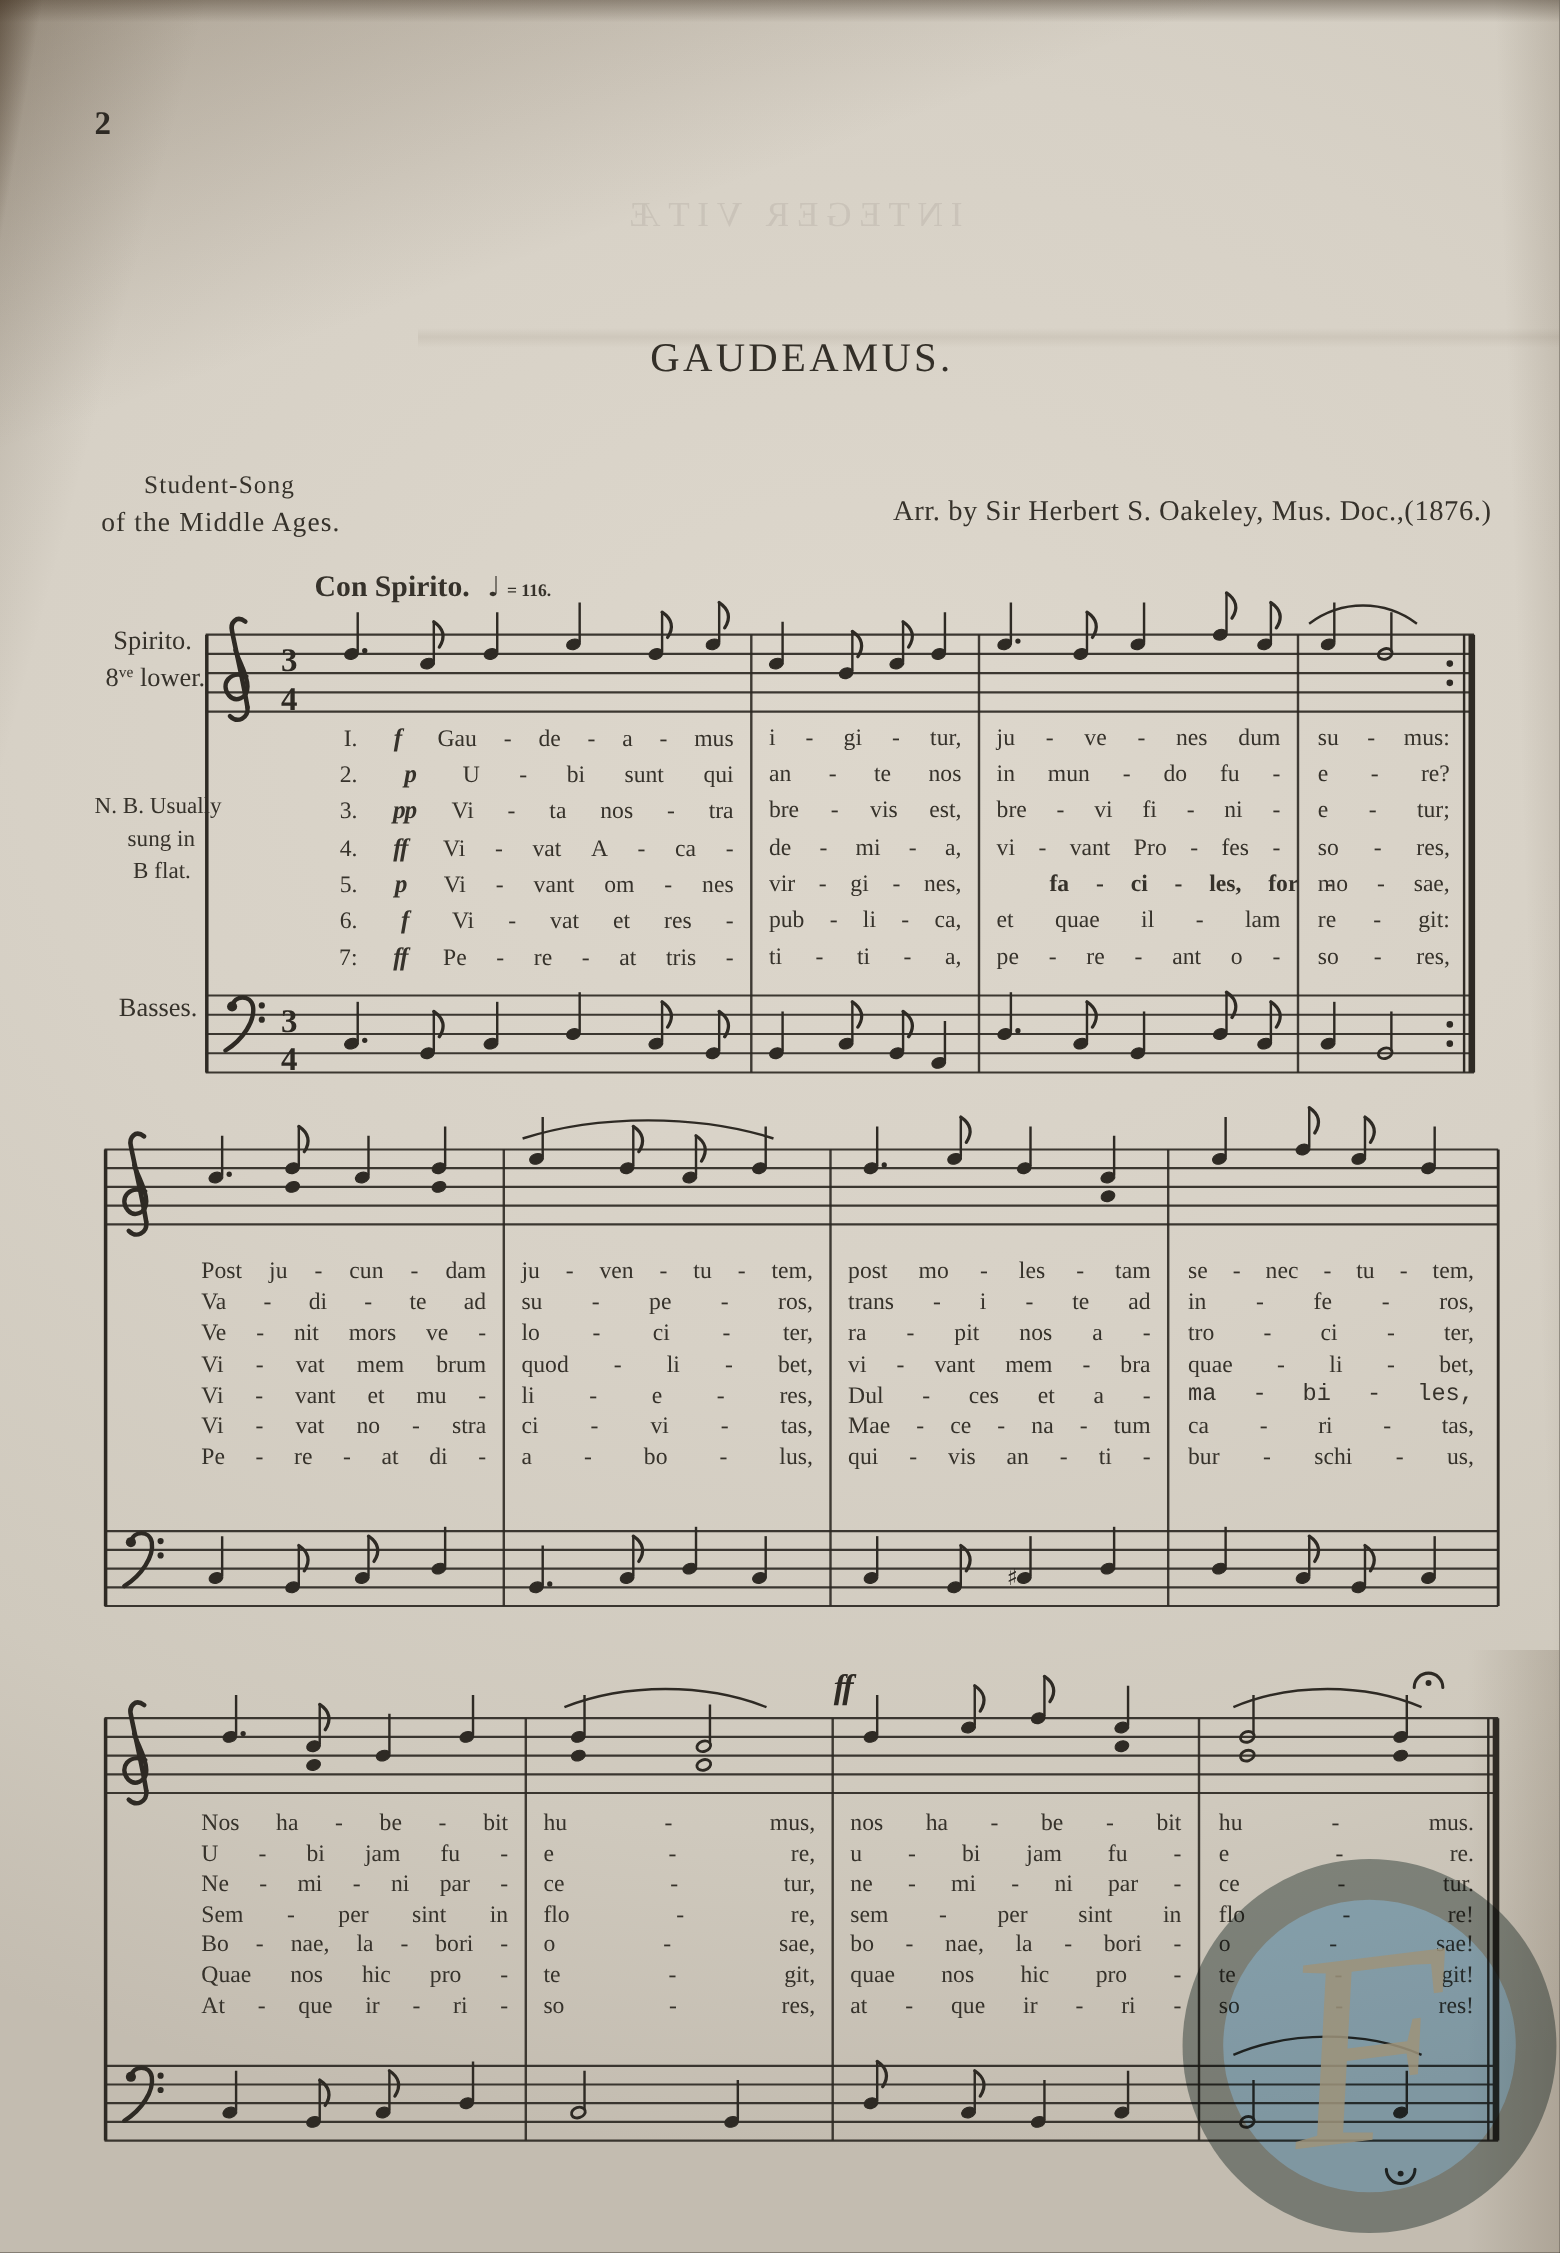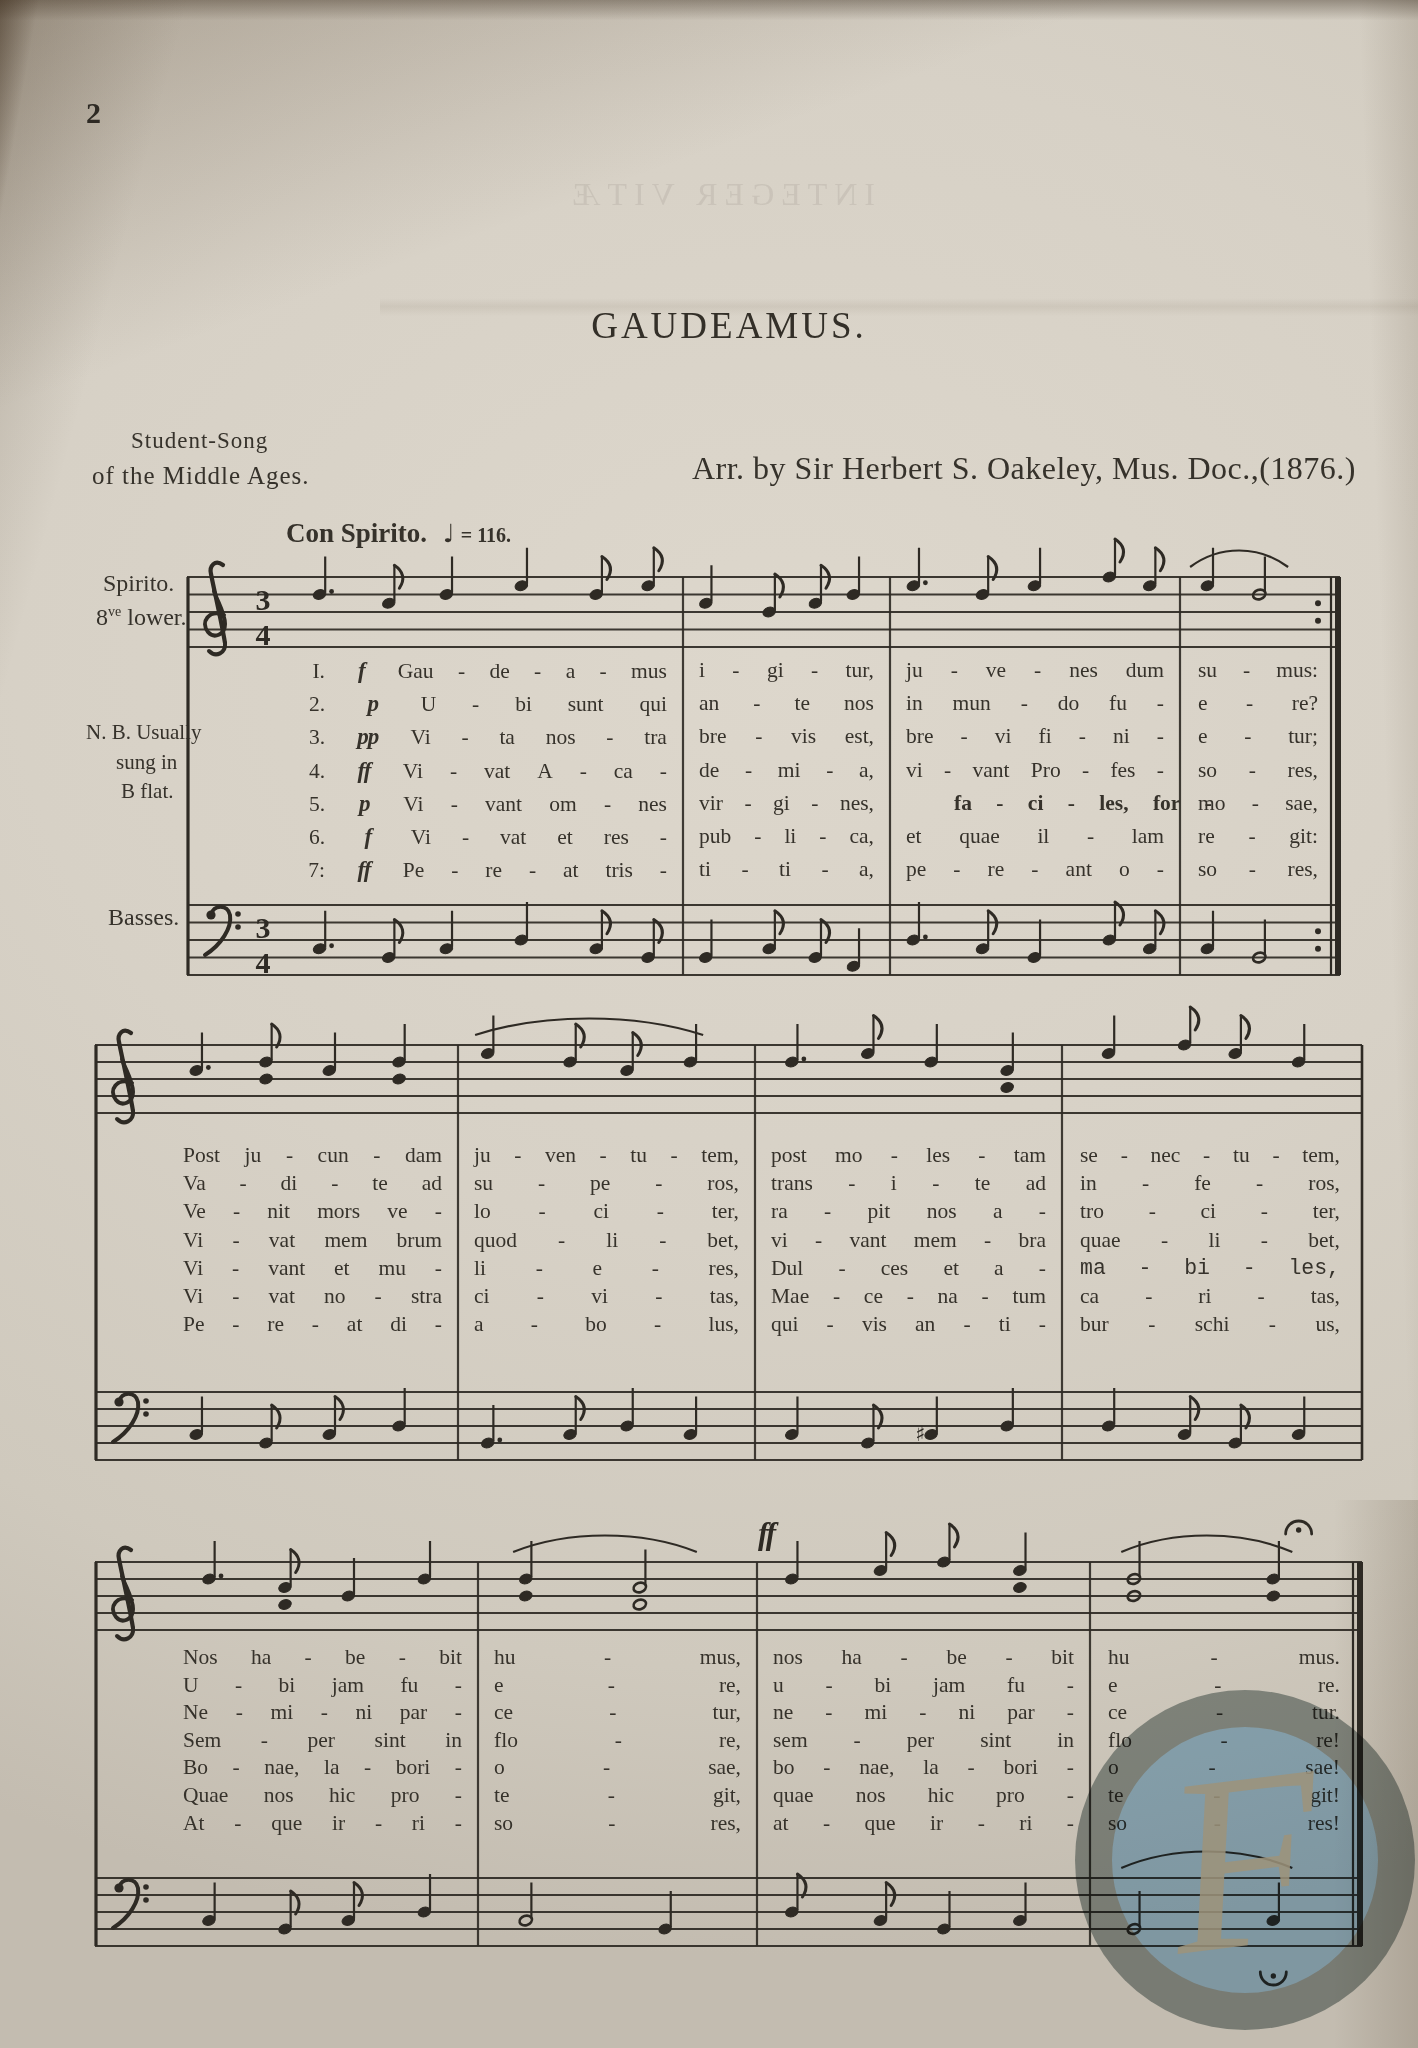--- a/index.html
+++ b/index.html
@@ -19,24 +19,24 @@
     background:linear-gradient(180deg, rgba(0,0,0,0) 40%, rgba(110,95,75,0.10) 52%, rgba(0,0,0,0) 66%);}
   .crease3{position:absolute;right:0;top:1500px;width:120px;height:548px;pointer-events:none;
     background:linear-gradient(270deg, rgba(95,80,60,0.22) 0%, rgba(95,80,60,0) 70%);}
   .pagenum{position:absolute;left:86px;top:96px;font-size:30px;font-weight:bold;color:#2e2a24;}
   .ghost{position:absolute;left:390px;top:176px;width:660px;text-align:center;
     transform:scaleX(-1);font-size:32px;letter-spacing:7px;color:rgba(105,100,90,0.13);}
   .title{position:absolute;left:0;top:304px;width:1418px;text-align:center;
     font-size:37px;letter-spacing:3px;color:#332f28;padding-left:20px;}
   .sub1{position:absolute;left:131px;top:428px;font-size:23px;letter-spacing:1px;}
   .sub2{position:absolute;left:92px;top:462px;font-size:25px;letter-spacing:1px;}
-  .arr{position:absolute;right:62px;top:450px;font-size:32px;letter-spacing:0.5px;}
+  .arr{position:absolute;right:62px;top:450px;font-size:26px;letter-spacing:0.5px;}
   .tempo{position:absolute;left:286px;top:518px;font-size:27px;font-weight:bold;}
   .tempo .note{font-family:"DejaVu Sans",sans-serif;font-size:25px;padding:0 6px 0 16px;}
-  .tempo .eq{font-weight:bold;font-size:20px;}
+  .tempo .eq{font-weight:bold;font-size:16px;}
   .mlabel{position:absolute;font-size:24px;color:#36322b;}
   .nb{font-size:21px;}
   .mlabel sup{font-size:14px;}
   .ffdyn{position:absolute;left:758px;top:1516px;font-size:31px;font-weight:bold;font-style:italic;color:#2e2a24;letter-spacing:-2px;}
   .lyr-row{position:absolute;left:0;width:1418px;}
   .lyr-cell{position:absolute;display:flex;justify-content:space-between;align-items:baseline;
     white-space:nowrap;font-size:21.5px;color:#36322b;padding:0 10px;box-sizing:border-box;}
   .vnum{min-width:28px;text-align:right;}
   .vdyn{min-width:24px;text-align:center;font-style:italic;font-weight:bold;font-size:23px;letter-spacing:-1px;}
   svg.sys{position:absolute;pointer-events:none;}

